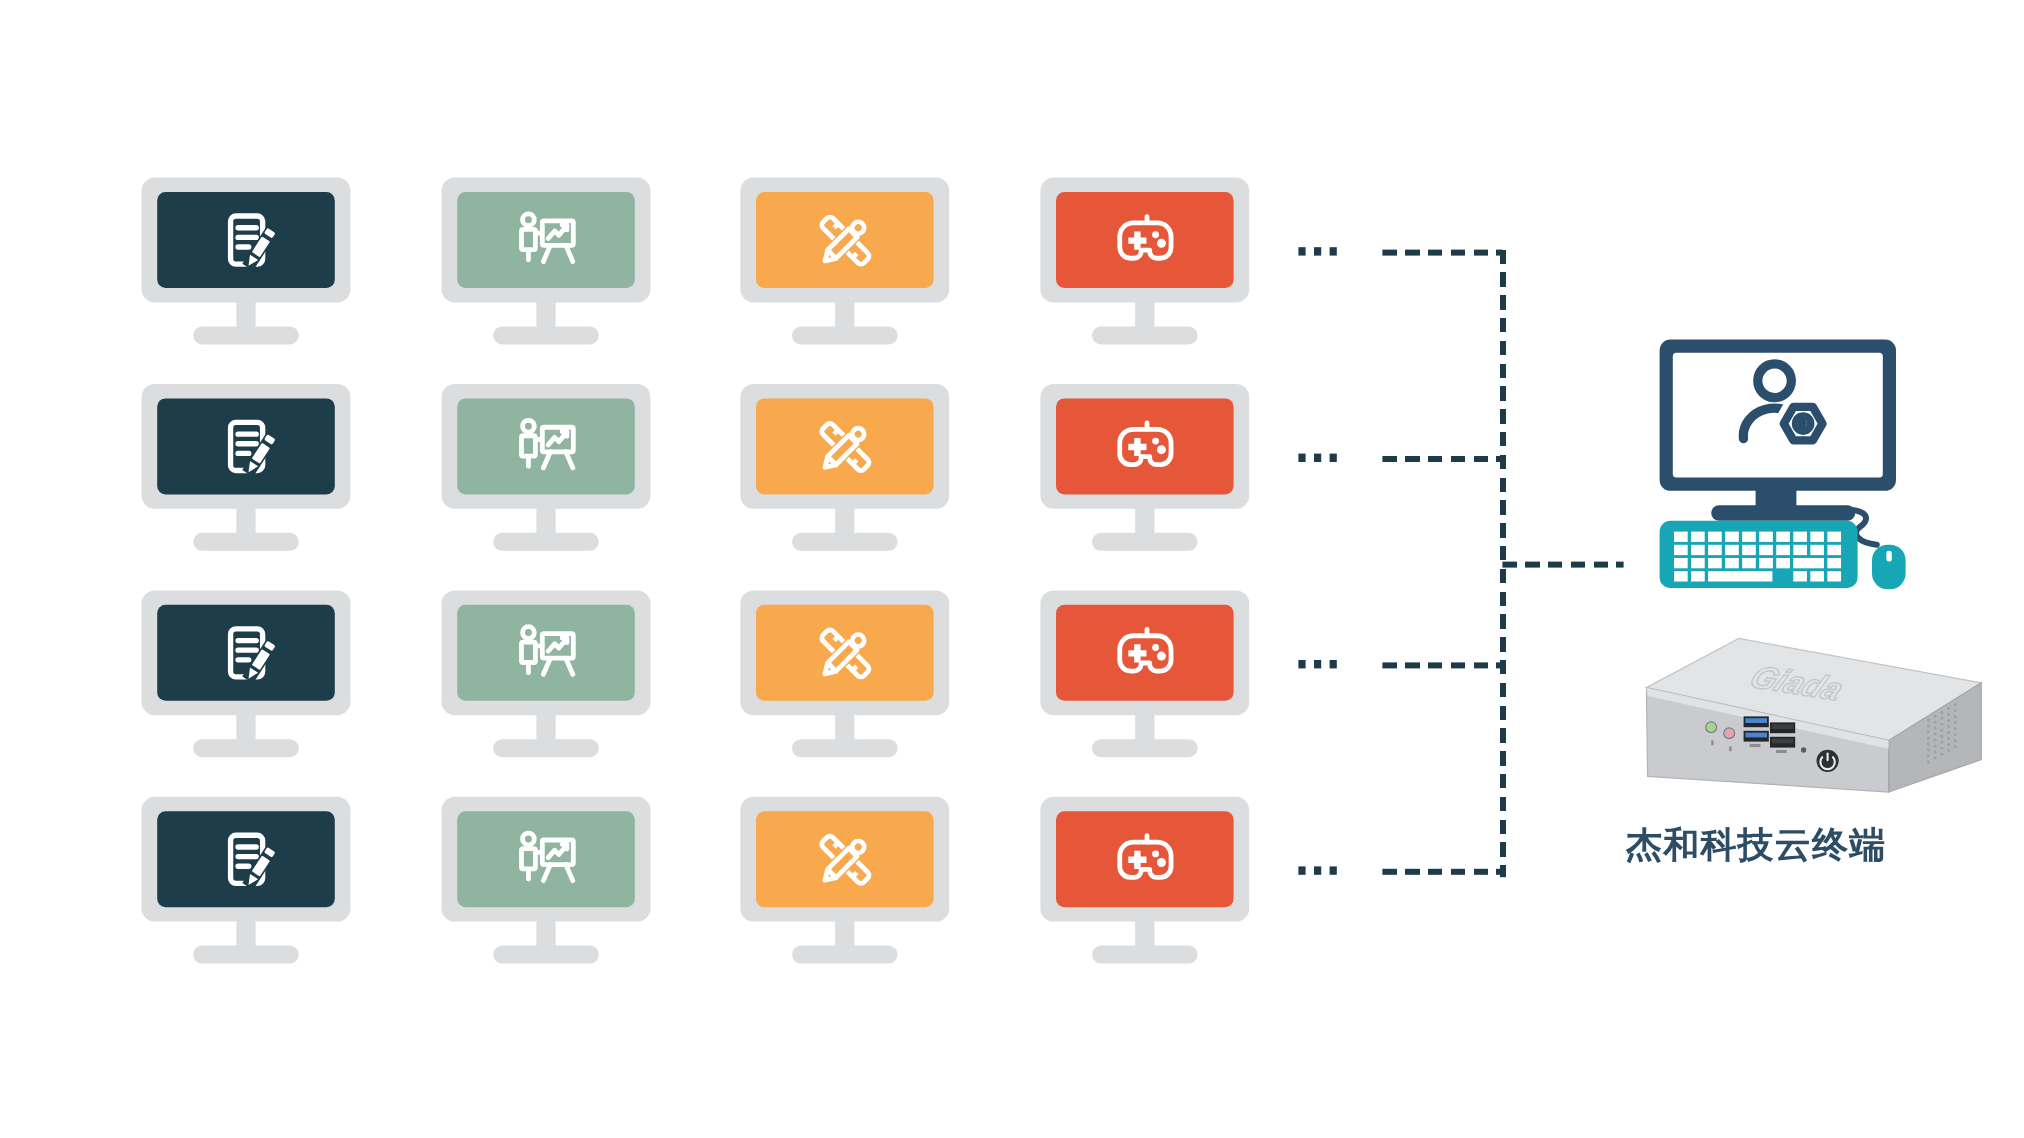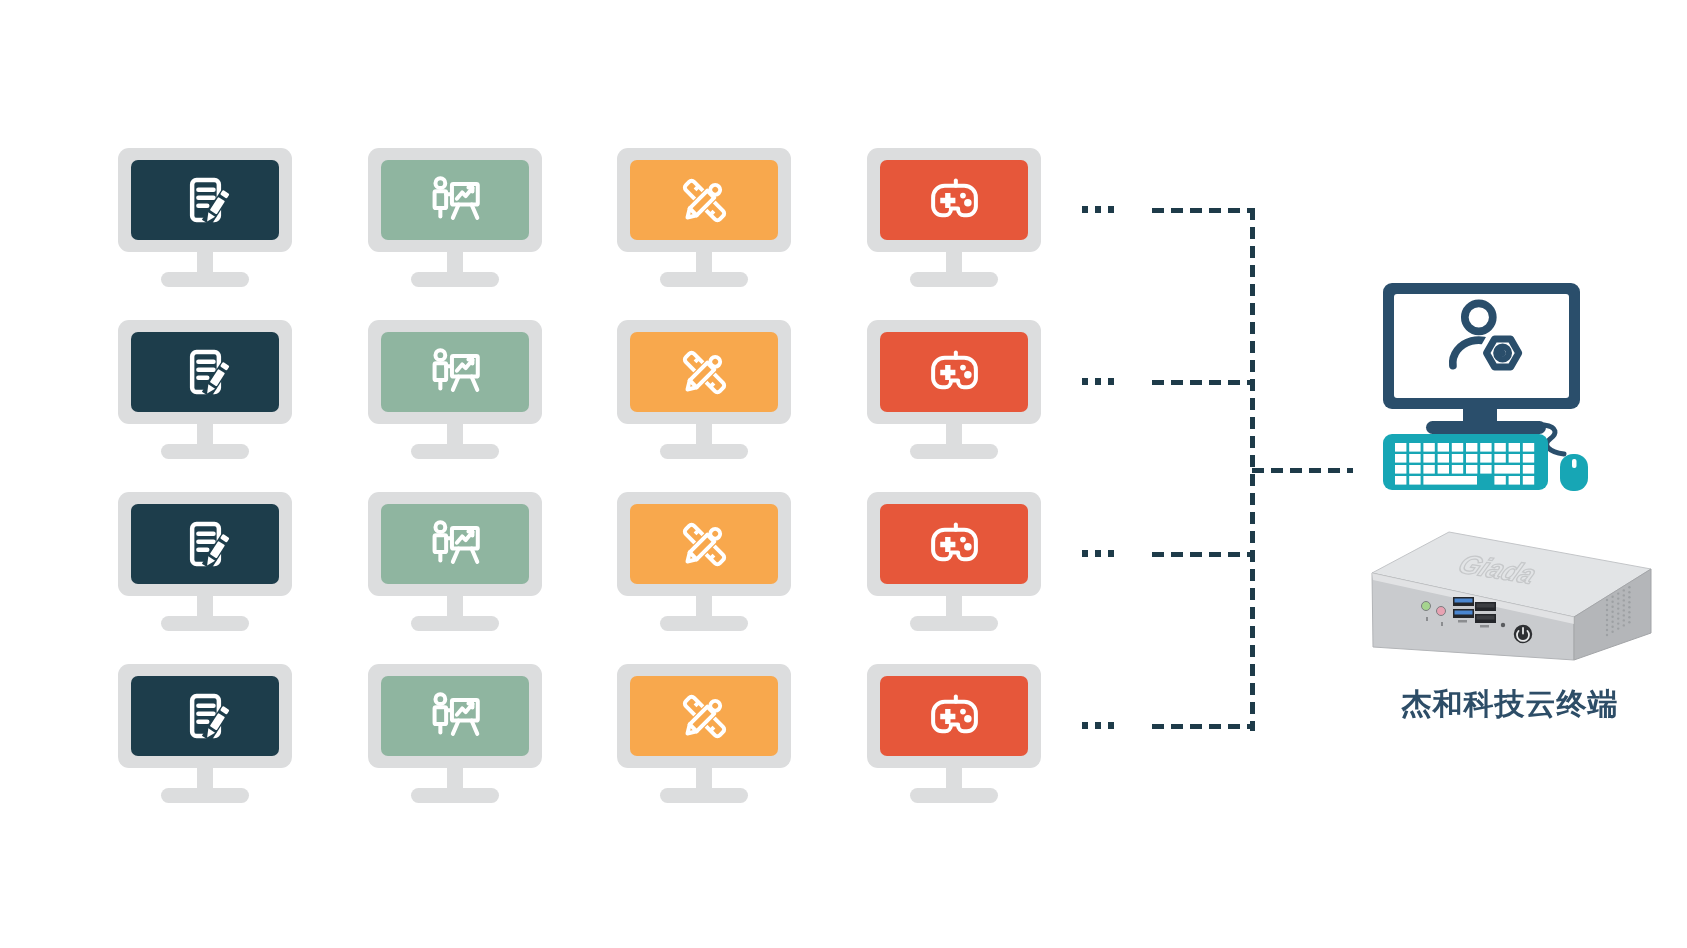--- a/index.html
+++ b/index.html
@@ -10,21 +10,21 @@
   .monitor-frame{position:absolute;left:0;top:0;width:174px;height:104px;background:#dcddde;border-radius:11px;}
   .monitor-screen{position:absolute;left:13px;top:12px;width:148px;height:80px;border-radius:7px;
                   display:flex;align-items:center;justify-content:center;}
   .monitor-screen svg{width:57px;height:57px;display:block;}
   .neck{left:79px;top:100px;width:16px;height:28px;background:#dcddde;}
   .base{left:43px;top:124px;width:88px;height:15px;background:#dcddde;border-radius:8px;}
   .dots-row{display:flex;gap:7px;}
   .dot{width:6px;height:7px;background:#1e3b49;}
   .dash-h{height:5px;background:repeating-linear-gradient(90deg,#1e3b49 0 12px,rgba(0,0,0,0) 12px 19px);}
   .dash-v{width:5px;background:repeating-linear-gradient(180deg,#1e3b49 0 12px,rgba(0,0,0,0) 12px 19px);}
-  .caption{left:1355px;top:684px;width:310px;text-align:center;font-size:30px;font-weight:700;
+  .caption{left:1355px;top:684px;width:310px;text-align:left;font-size:30px;font-weight:700;
            letter-spacing:1px;color:#2d4d67;}
 </style>
 </head>
 <body>
 
 <div class="canvas">
 
   <div id="grid">
       <div class="abs monitor" style="left: 118px; top: 148px;">
         <div class="abs neck"></div>

